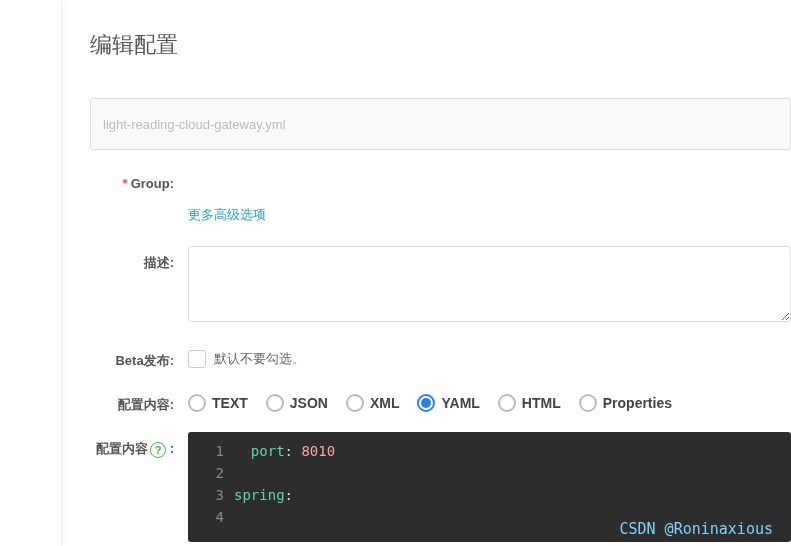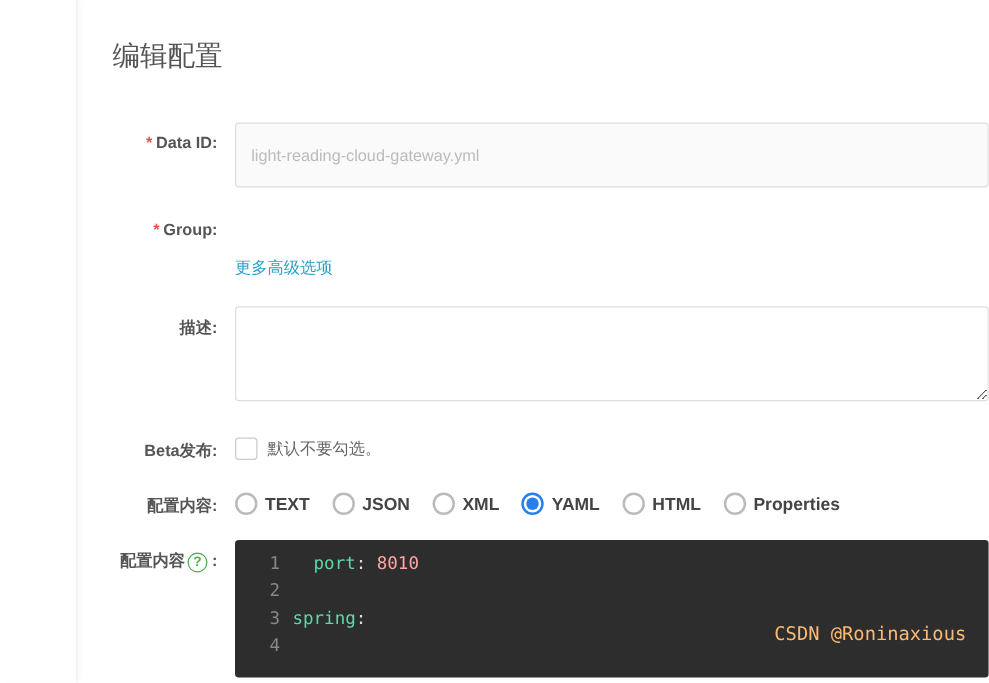--- a/index.html
+++ b/index.html
@@ -176,37 +176,36 @@
       padding: 8px 0;
       flex: 1;
     }
     .code-body div { line-height: 22px; white-space: pre; }
     .c-key { color: #5fd7a7; }
     .c-num { color: #fca5a5; }
     .c-indent { color: #ddd; }
     .watermark {
       position: absolute;
       right: 18px;
-      bottom: 26px;
-      color: #fdba74;
+      bottom: 4px;
+      color: #7dd3fc;
       font-size: 15px;
       pointer-events: none;
       white-space: nowrap;
     }
   </style>
 </head>
 <body>
 
 <div class="left-border"></div>
 
 <div class="content">
   <h1 class="page-title">编辑配置</h1>
 
   <div class="form-row">
-    <label class="form-label"><span class="req">*</span><span>Data ID:</span></label>
     <div class="form-control">
       <input type="text" class="text-input" readonly="" value="light-reading-cloud-gateway.yml" style="">
     </div>
   </div>
 
   <div class="form-row">
     <label class="form-label"><span class="req">*</span><span>Group:</span></label>
   </div>
 
   <div class="form-row more-row">

